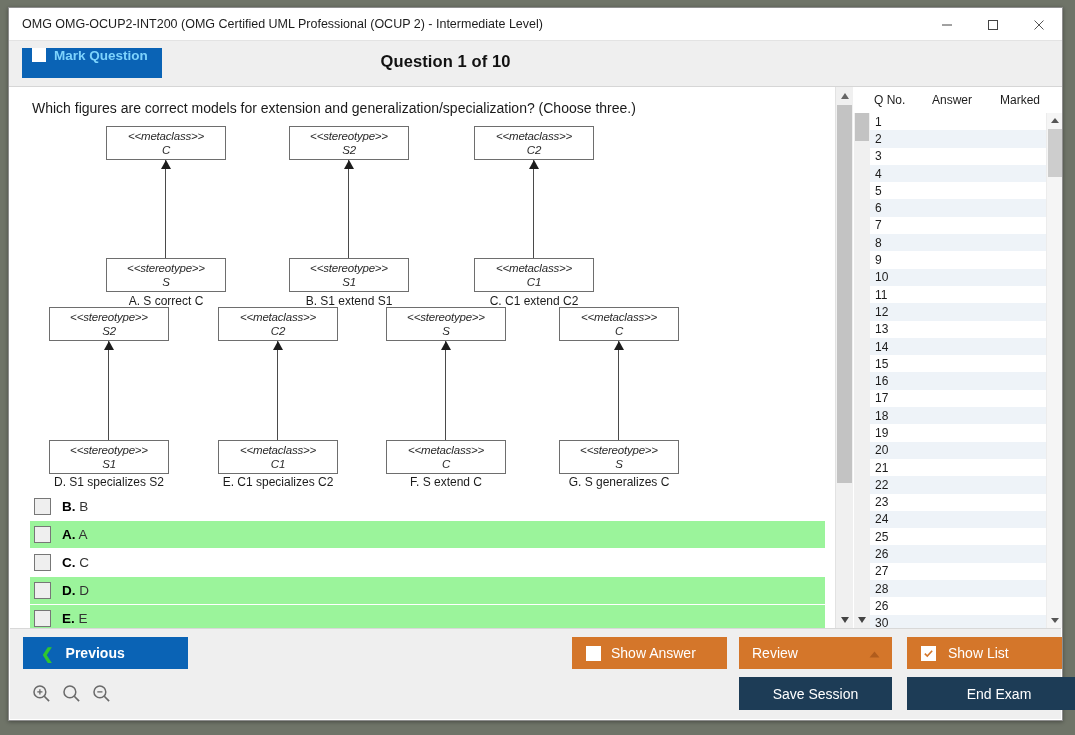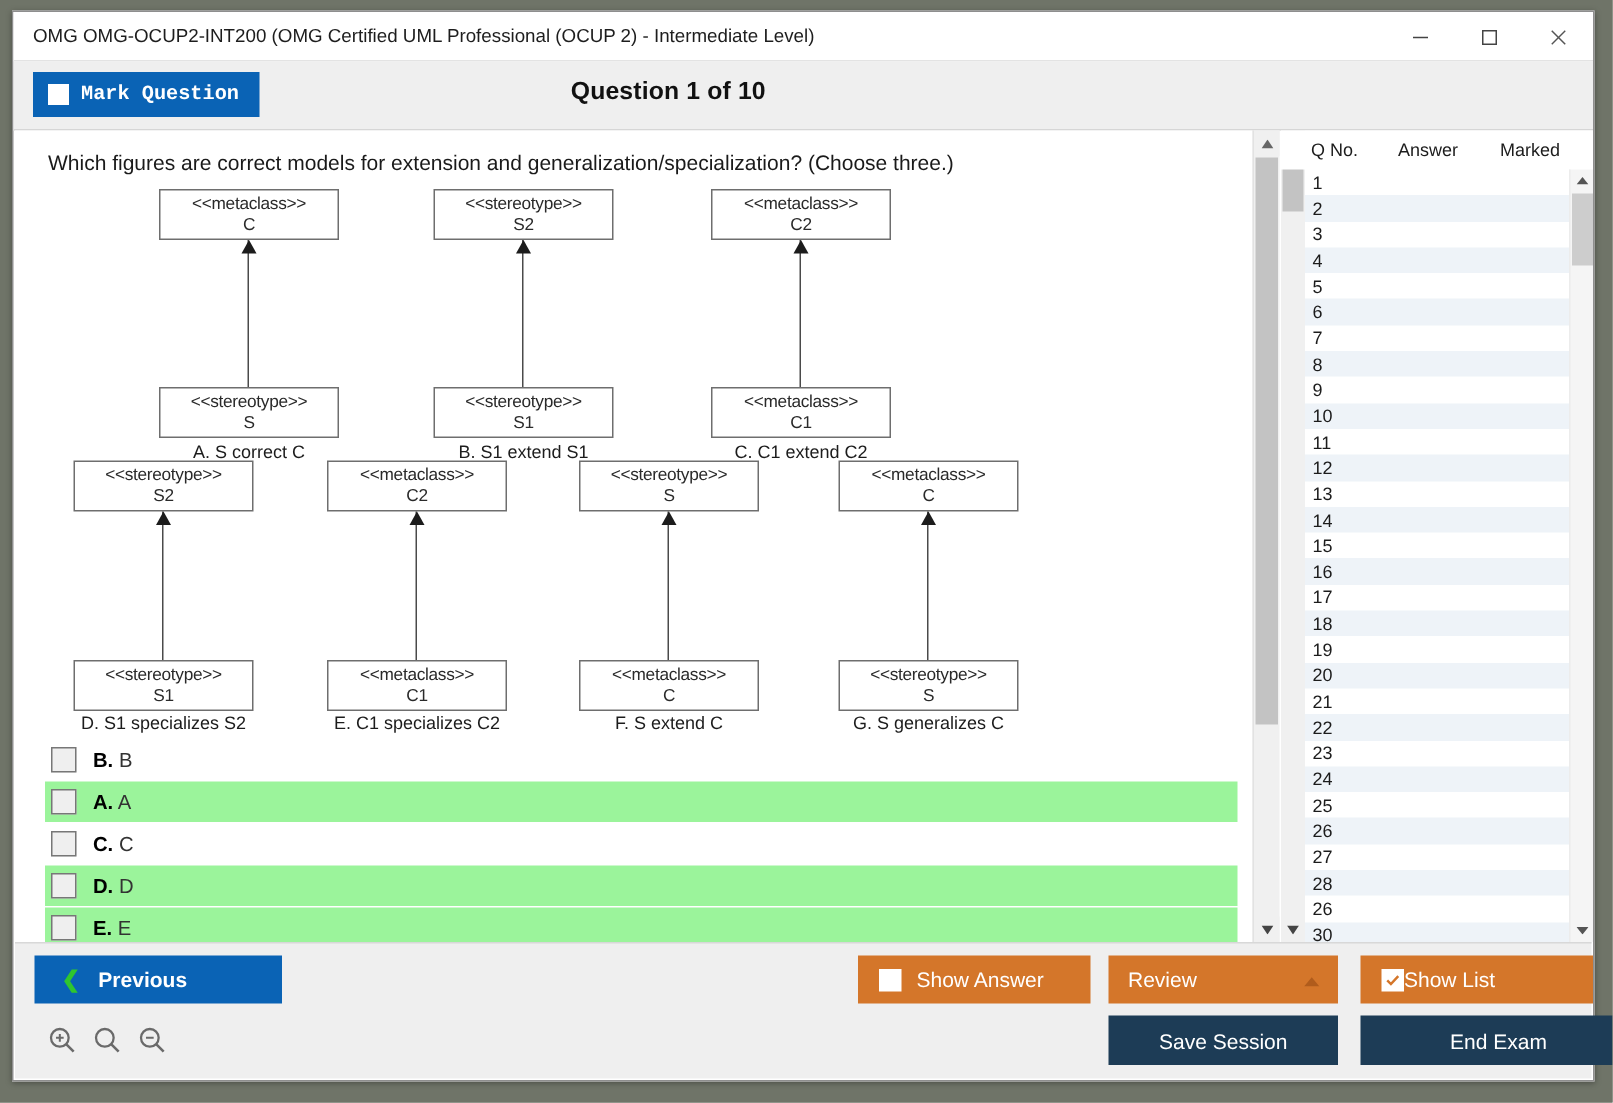--- a/index.html
+++ b/index.html
@@ -23,22 +23,22 @@
   .wbtn{width:46px;height:33px;display:flex;align-items:center;justify-content:center;}
   .wbtn svg{display:block;}
 
   
   .headerbar{
     position:absolute;left:0;top:33px;right:0;height:46px;background:#efefef;
     border-bottom:1px solid #d6d6d6;box-sizing:border-box;
   }
   .mark-btn{
     position:absolute;left:13px;top:7px;height:30px;padding:0 14px 0 10px;
-    background:#0a63b5;color:#ffffff;border:none;display:flex;align-items:center;gap:8px;
-    font-size:13.5px;font-weight:bold;cursor:pointer;font-family:Liberation Mono, monospace;
+    background:#0a63b5;color:#7dd3fc;border:none;display:flex;gap:8px;
+    font-size:13.5px;font-weight:bold;cursor:pointer;font-family:Liberation Sans, sans-serif;
   }
   .mark-box{width:14px;height:14px;background:#ffffff;display:block;}
   .qtitle{
     position:absolute;left:0;right:0;top:11px;text-align:center;
     font-size:16.5px;font-weight:bold;color:#111;letter-spacing:.1px;
   }
   .qtitle{left:-180px;}
 
   
   .content{
@@ -48,20 +48,21 @@
   .qtext{
     position:absolute;left:22px;top:13px;font-size:14px;color:#1a1a1a;white-space:nowrap;
   }
 
   
   .diagram{position:absolute;left:0;top:34px;width:820px;height:410px;}
   .umlbox{
     position:absolute;box-sizing:border-box;border:1px solid #6e6e6e;background:#fff;
     text-align:center;font-size:11.5px;color:#2a2a2a;line-height:1.18;padding-top:3px;
     letter-spacing:-.2px;
+    font-style:italic;
   }
   .umlbox .st{display:block;}
   .umlbox .nm{display:block;}
   .connector{position:absolute;width:1px;background:#4a4a4a;}
   .arrowhead{
     position:absolute;width:0;height:0;border-left:5px solid transparent;
     border-right:5px solid transparent;border-bottom:9px solid #1c1c1c;
   }
   .figlabel{
     position:absolute;text-align:center;font-size:12px;color:#1c1c1c;white-space:nowrap;
@@ -506,21 +507,21 @@
         <span>Show Answer</span>
       </button>
       <button class="btn btn-orange" style="left:729px;top:8px;width:153px;height:32px;padding-left:13px;justify-content:space-between;padding-right:12px;">
         <span>Review</span>
         <span>
           <svg width="11" height="7" viewBox="0 0 11 7">
               <path d="M5.5 0.5 L10.5 6.5 L0.5 6.5 Z" fill="#b05c1c"></path>
             </svg>
         </span>
       </button>
-      <button class="btn btn-orange" style="left:897px;top:8px;width:155px;height:32px;padding-left:14px;gap:0;">
+      <button class="btn btn-orange" style="left:897px;top:8px;width:155px;height:32px;padding-left:14px;gap:12px;">
         <span class="cbox">
           <svg class="tick" width="11" height="9" viewBox="0 0 11 9">
               <path d="M1 4.6 L4 7.6 L10 1.2" stroke="#d4762a" stroke-width="2" fill="none"></path>
             </svg>
         </span>
         <span>Show List</span>
       </button>
 
       <button class="btn btn-navy" style="left:729px;top:48px;width:153px;height:33px;">
         <span>Save Session</span>

